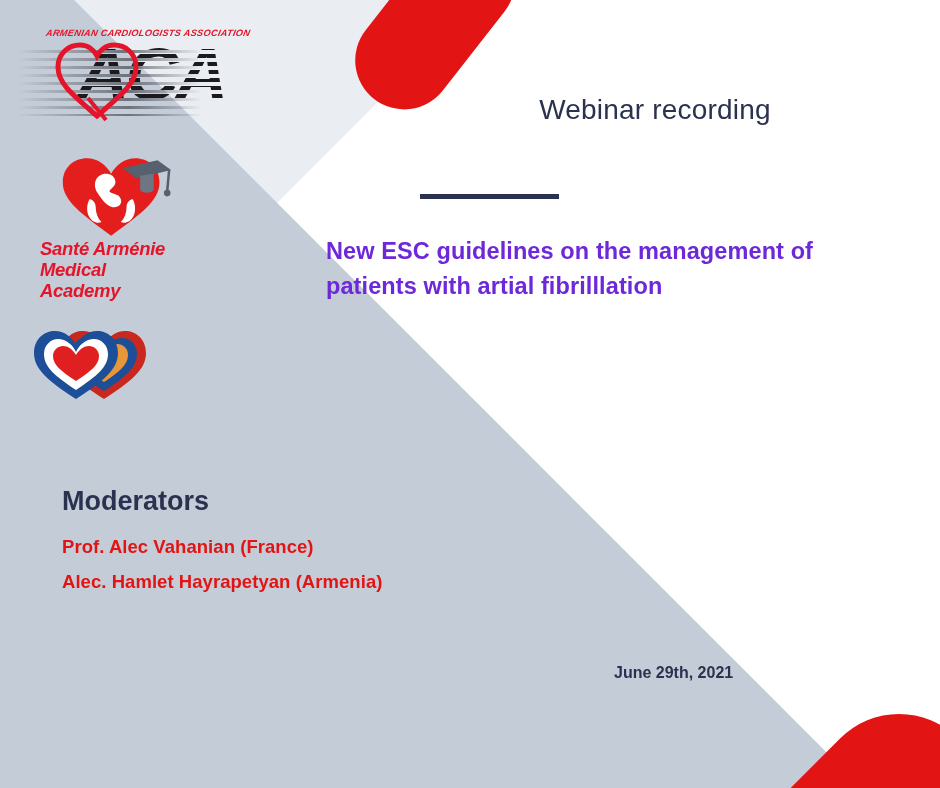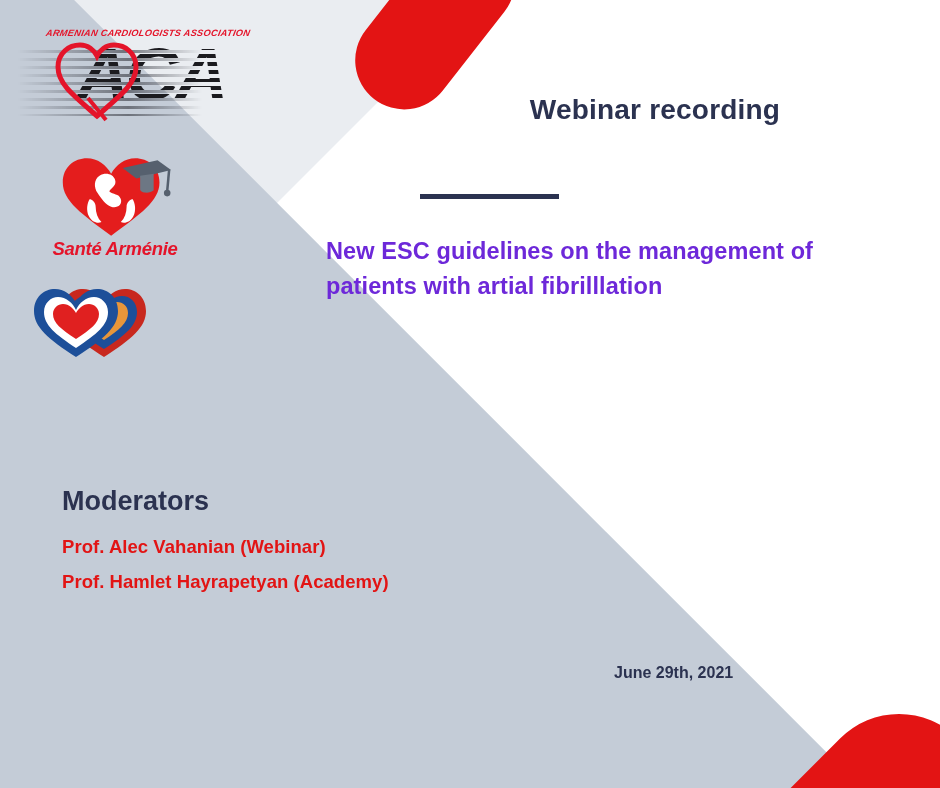--- a/index.html
+++ b/index.html
@@ -128,42 +128,42 @@
     width: 200px; height: 66px;
     background: repeating-linear-gradient(
         to bottom,
         rgba(60,62,70,0.75) 0px, rgba(60,62,70,0.75) 3px,
         rgba(255,255,255,0) 3px, rgba(255,255,255,0) 8px);
     -webkit-mask-image: linear-gradient(to right, rgba(0,0,0,0) 0%, rgba(0,0,0,0.85) 55%, rgba(0,0,0,0) 92%);
     mask-image: linear-gradient(to right, rgba(0,0,0,0) 0%, rgba(0,0,0,0.85) 55%, rgba(0,0,0,0) 92%);
   }
   .aca-heart { position: absolute; left: 36px; top: 14px; }
 
-  .logo-sante { position: relative; width: 150px; margin: 26px 0 0 40px; text-align: center; }
+  .logo-sante { position: relative; width: 150px; margin: 26px 0 0 40px; text-align: left; }
   .sante-mark { width: 116px; height: 84px; margin: 0 auto; display:block; }
   .sante-t1, .sante-t2 {
     font-family: "Liberation Sans", sans-serif;
     font-weight: bold;
     font-style: italic;
     color: #e4142a;
     font-size: 18.5px;
     line-height: 21px;
     letter-spacing: -0.3px;
   }
 
   .logo-hearts { margin: 22px 0 0 32px; width: 130px; height: 80px; display:block; }
 
   
   .webinar-title {
     position: absolute;
     left: 400px; top: 94px;
     width: 510px;
     text-align: center;
     font-size: 28px;
-    font-weight: bold;
+    font-weight: normal;
     color: #2b3250;
     letter-spacing: 0.2px;
   }
   .divider {
     position: absolute;
     left: 420px; top: 194px;
     width: 139px; height: 5px;
     background: #2b3250;
   }
   .subject {
@@ -241,20 +241,21 @@
           <path d="M34 46 C 31 50, 30 58, 33 64 C 36 70, 42 72, 46 70
                    C 42 66, 40 60, 40 54 C 40 50, 37 47, 34 46 Z" fill="#ffffff"></path>
           <path d="M78 46 C 81 50, 82 58, 79 64 C 76 70, 70 72, 66 70
                    C 70 66, 72 60, 72 54 C 72 50, 75 47, 78 46 Z" fill="#ffffff"></path>
           <path d="M68 14 L 104 6 L 118 16 L 82 25 Z" fill="#56606e"></path>
           <path d="M86 22 L 86 36 C 86 40, 96 41, 100 37 L 100 20 Z" fill="#6d7784"></path>
           <path d="M116 16 L 114 38" stroke="#56606e" stroke-width="2.6" fill="none"></path>
           <circle cx="114" cy="40" r="3.4" fill="#56606e"></circle>
         </svg>
         <div class="sante-t1">Santé Arménie</div>
+        <div class="sante-t2">Medical Academy</div>
       </div>
 
       <svg class="logo-hearts" viewBox="0 0 130 80">
         <path d="M72 76 C 44 58, 30 46, 30 30 C 30 16, 40 8, 51 8
                  C 60 8, 68 14, 72 22 C 76 14, 84 8, 93 8
                  C 104 8, 114 16, 114 30 C 114 46, 100 58, 72 76 Z" fill="#c8281e"></path>
         <path d="M72 68 C 50 54, 39 44, 39 31 C 39 21, 46 15, 54 15
                  C 62 15, 69 21, 72 28 C 75 21, 82 15, 90 15
                  C 98 15, 105 21, 105 31 C 105 44, 94 54, 72 68 Z" fill="#1d4f99"></path>
         <path d="M72 59 C 57 49, 48 42, 48 32 C 48 25, 53 21, 59 21
@@ -274,20 +275,20 @@
     </div>
 
     <div class="webinar-title">Webinar recording</div>
 
     <div class="divider"></div>
 
     <div class="subject">New ESC guidelines on the management of patients with artial fibrilllation</div>
 
     <div class="moderators-head">Moderators</div>
 
-    <div class="moderator moderator-0">Prof. Alec Vahanian (Webinar)</div>
-
-    <div class="moderator moderator-1">Prof. Hamlet Hayrapetyan (Academy)</div>
+    <div class="moderator moderator-0">Prof. Alec Vahanian (France)</div>
+
+    <div class="moderator moderator-1">Alec. Hamlet Hayrapetyan (Armenia)</div>
 
     <div class="event-date">June 29th, 2021</div>
 
   </div>
 </div>
 
 </body></html>

